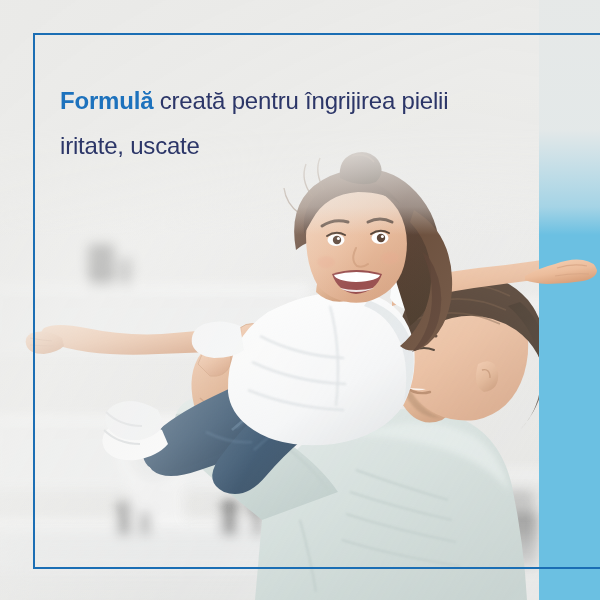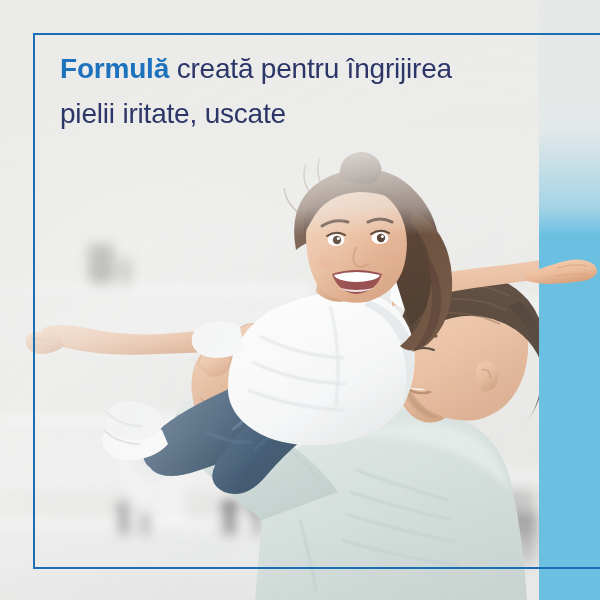--- a/index.html
+++ b/index.html
@@ -54,23 +54,23 @@
     left:33px; width:567px; height:2px;
     background:#1b6eb4;
     pointer-events:none;
   }
   .frame-top-ext { top:33px; }
   .frame-bottom-ext { top:567px; }
 
   
   .headline {
     position:absolute;
-    left:60px; top:46px;
+    left:60px; top:78px;
     width:430px;
-    font-size:28px;
+    font-size:24px;
     line-height:45px;
     letter-spacing:-.2px;
     color:#2c3668;
     font-weight:400;
   }
   .headline .hl-strong {
     font-weight:700;
     color:#1d72bd;
   }
 </style>

